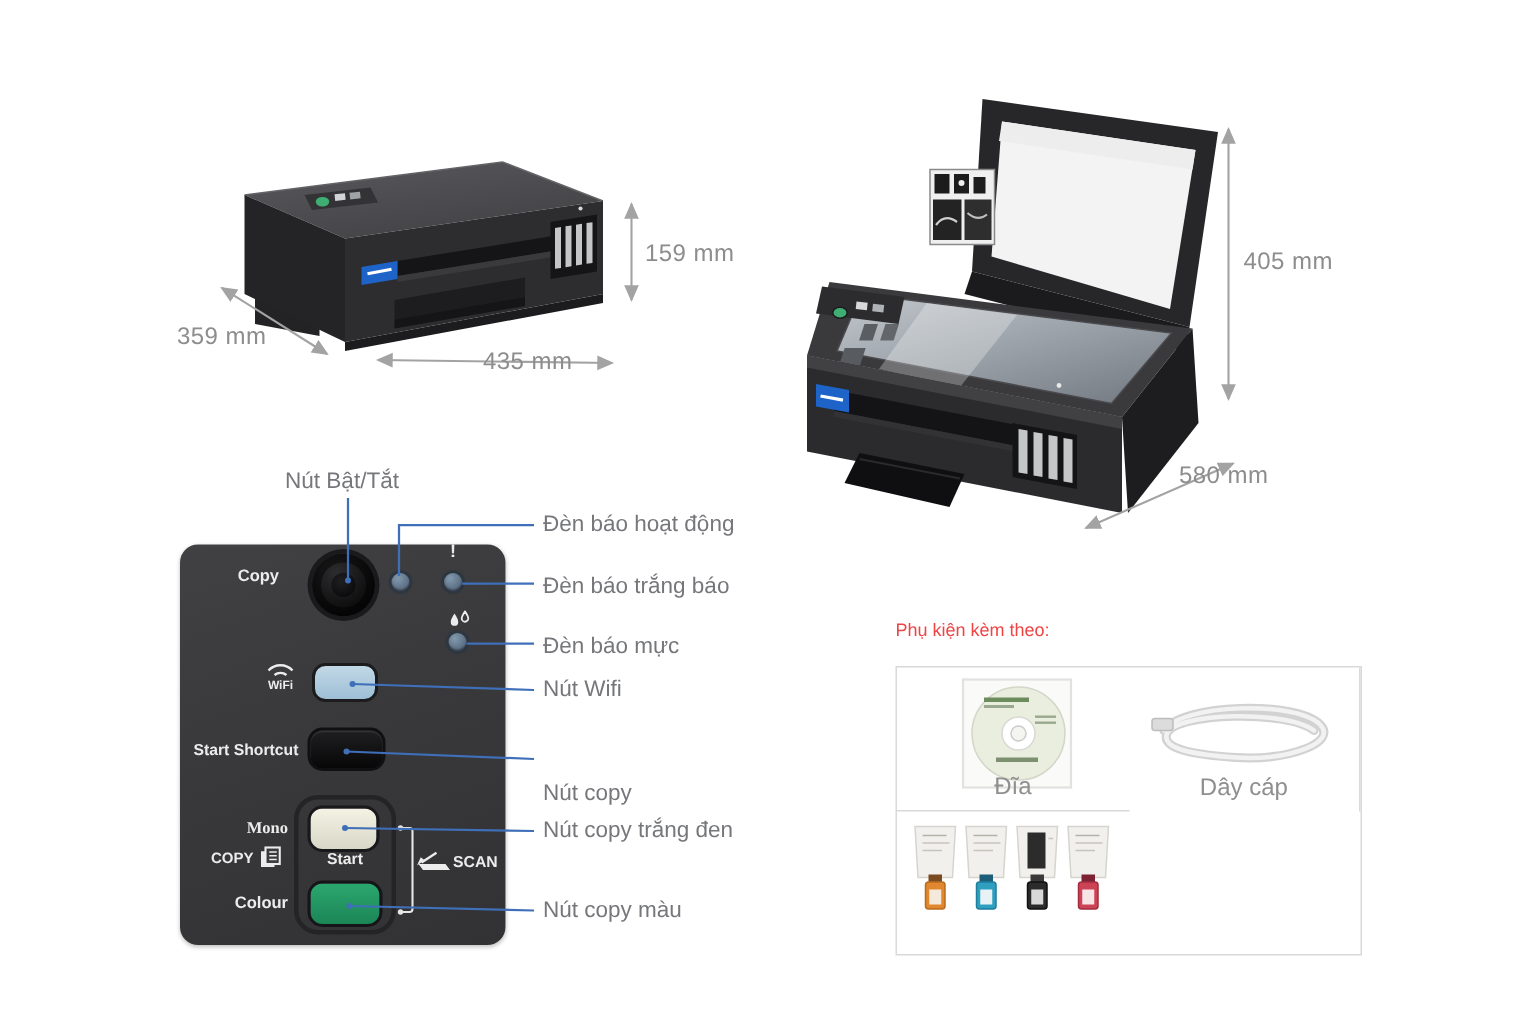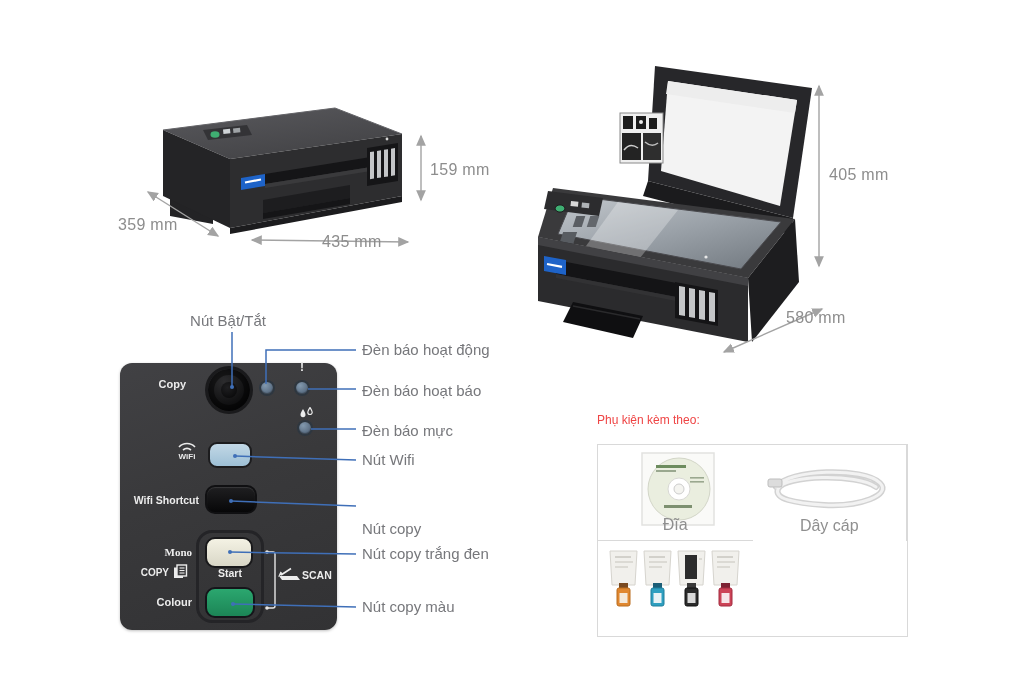--- a/index.html
+++ b/index.html
@@ -222,21 +222,21 @@
     </svg>
     <div class="led" style="left:179px;top:59px;"></div>
 
     <svg class="abs" style="left:55px;top:76px;" width="24" height="12" viewBox="0 0 24 12">
       <path d="M4,8 a11,11 0 0 1 16,0" fill="none" stroke="#ececec" stroke-width="1.6"></path>
       <path d="M8,11 a6.5,6.5 0 0 1 8,0" fill="none" stroke="#ececec" stroke-width="1.6"></path>
     </svg>
     <div class="panel-text" style="left:48px;top:89px;width:38px;text-align:center;font-size:8px;">WiFi</div>
     <div class="pbtn" id="wifi-btn"></div>
 
-    <div class="panel-text" style="left:2px;top:131px;width:77px;text-align:right;font-size:10.5px;white-space:nowrap;">Wifi Shortcut</div>
+    <div class="panel-text" style="left:2px;top:131px;width:77px;text-align:right;font-size:10.5px;white-space:nowrap;">Start Shortcut</div>
     <div class="pbtn" id="copy-shortcut-btn"></div>
 
     <div class="pbtn" id="start-group"></div>
     <div class="panel-text" style="left:18px;top:183px;width:54px;text-align:right;font-size:11px;font-family:Liberation Serif, serif;">Mono</div>
     <div class="pbtn" id="mono-btn"></div>
 
     <div class="panel-text" style="left:13px;top:204px;width:36px;text-align:right;font-size:10px;">COPY</div>
     <svg class="abs" style="left:53px;top:201px;" width="15" height="15" viewBox="0 0 15 15">
       <rect x="1" y="3.5" width="9" height="10.5" fill="#ececec"></rect>
       <rect x="4" y="1" width="9.5" height="11" fill="#3a3a3c" stroke="#ececec" stroke-width="1.4"></rect>
@@ -277,21 +277,21 @@
       <circle cx="122" cy="87" r="2"></circle>
       <circle cx="125" cy="156" r="2"></circle>
       <circle cx="121" cy="201" r="2"></circle>
       <circle cx="120" cy="252" r="2"></circle>
       <circle cx="123" cy="304" r="2"></circle>
     </g>
   </svg>
 
   <div class="callout-label" style="left:178px;top:312px;width:100px;text-align:center;">Nút Bật/Tắt</div>
   <div class="callout-label" style="top:341px;">Đèn báo hoạt động</div>
-  <div class="callout-label" style="top:382px;">Đèn báo hoạt báo</div>
+  <div class="callout-label" style="top:382px;">Đèn báo trắng báo</div>
   <div class="callout-label" style="top:422px;">Đèn báo mực</div>
   <div class="callout-label" style="top:451px;">Nút Wifi</div>
   <div class="callout-label" style="top:520px;">Nút copy</div>
   <div class="callout-label" style="top:545px;">Nút copy trắng đen</div>
   <div class="callout-label" style="top:598px;">Nút copy màu</div>
 
   <div id="acc-title">Phụ kiện kèm theo:</div>
 
   <div id="acc-table">
 

